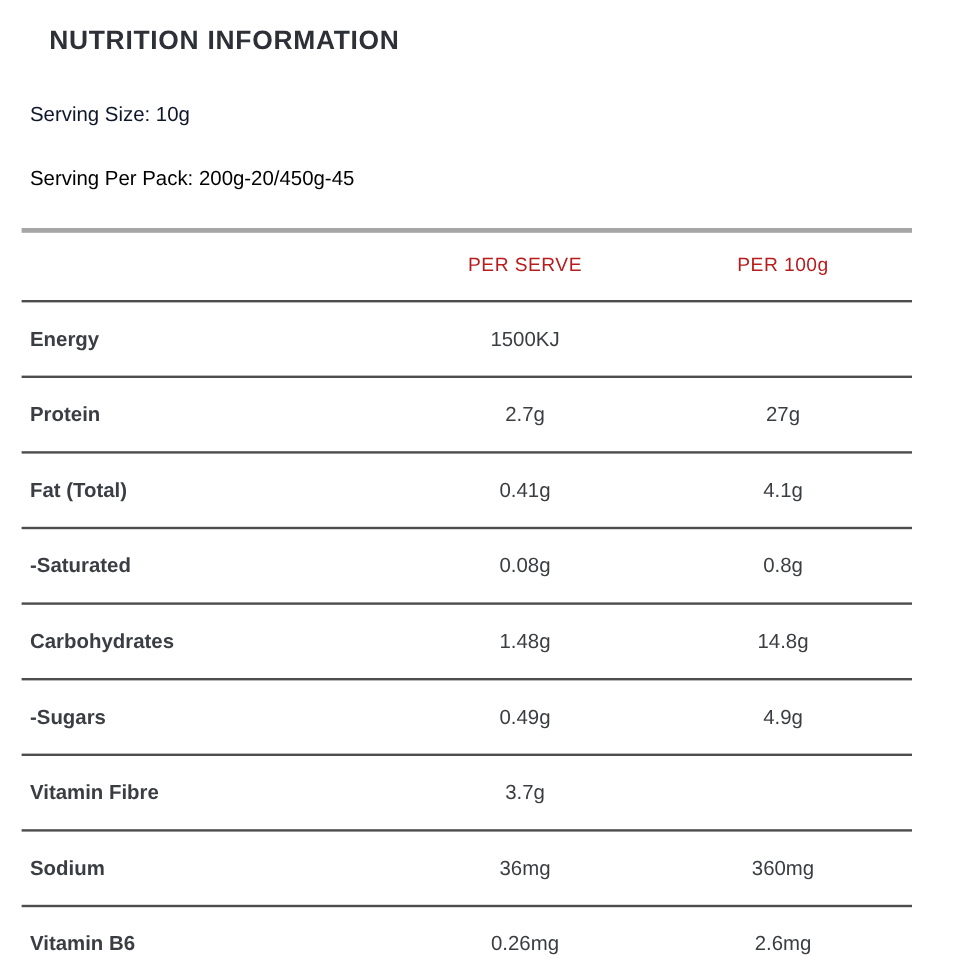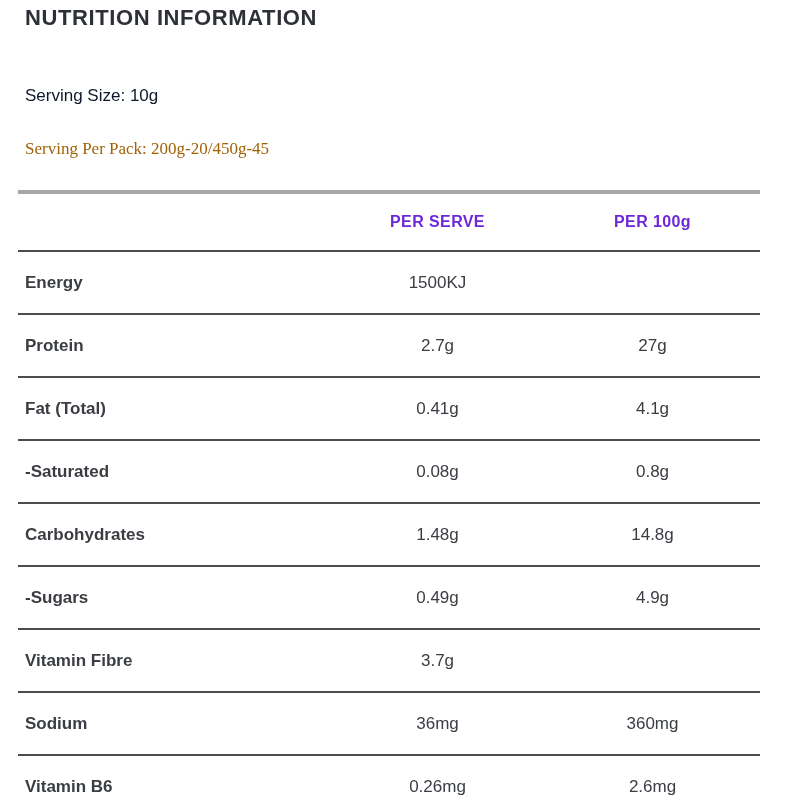--- a/index.html
+++ b/index.html
@@ -13,62 +13,61 @@
     overflow: hidden;
     position: relative;
     font-family: "Liberation Sans", sans-serif;
     color: #3a3d42;
     -webkit-font-smoothing: antialiased;
   }
   .page-title {
     position: absolute;
     top: 5px;
     left: 25px;
-    margin: 0;
+    margin: 16px;
     font-size: 22px;
     font-weight: 700;
     letter-spacing: 0.6px;
     color: #2d3036;
   }
   .serving-size {
     position: absolute;
     top: 86px;
     left: 25px;
     font-size: 17px;
     color: #0f172a;
   }
   .serving-pack {
     position: absolute;
     top: 139px;
     left: 25px;
     font-size: 17px;
-    color: #a16207;
-    font-family: Liberation Serif, serif;
+    color: #000000;
   }
   .nutrition-table {
     position: absolute;
     top: 190px;
     left: 18px;
     width: 742px;
     border-top: 4px solid #a6a6a6;
   }
   .t-row {
     display: grid;
     grid-template-columns: 312px 215px 215px;
     align-items: center;
     height: 61px;
     border-bottom: 2px solid #4d4d4d;
     font-size: 17px;
   }
   .t-row.header-row {
     height: 56px;
     font-size: 16px;
-    font-weight: 700;
+    font-weight: 400;
     letter-spacing: 0.4px;
-    color: #6d28d9;
+    color: #b91c1c;
   }
   .t-row:last-child {
     border-bottom: none;
   }
   .cell { 
     line-height: 1;
   }
   .cell.label {
     text-align: left;
     padding-left: 7px;

